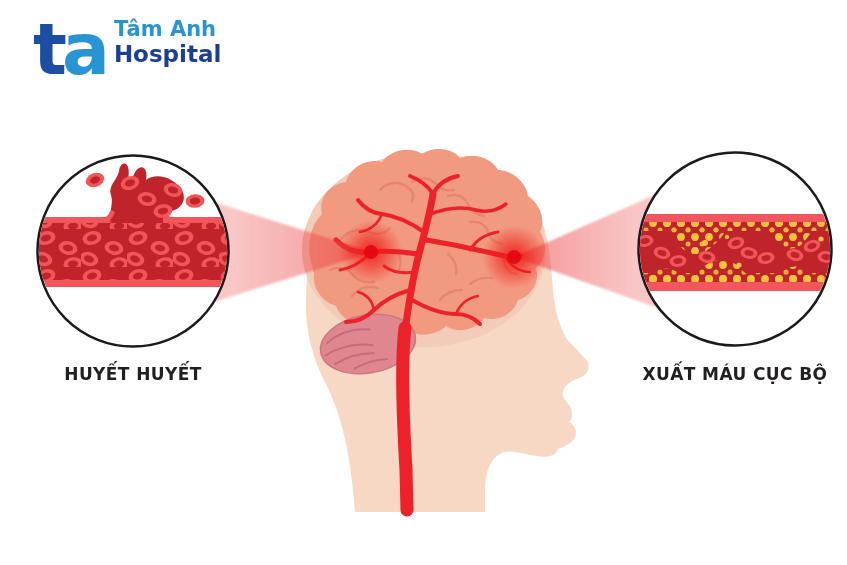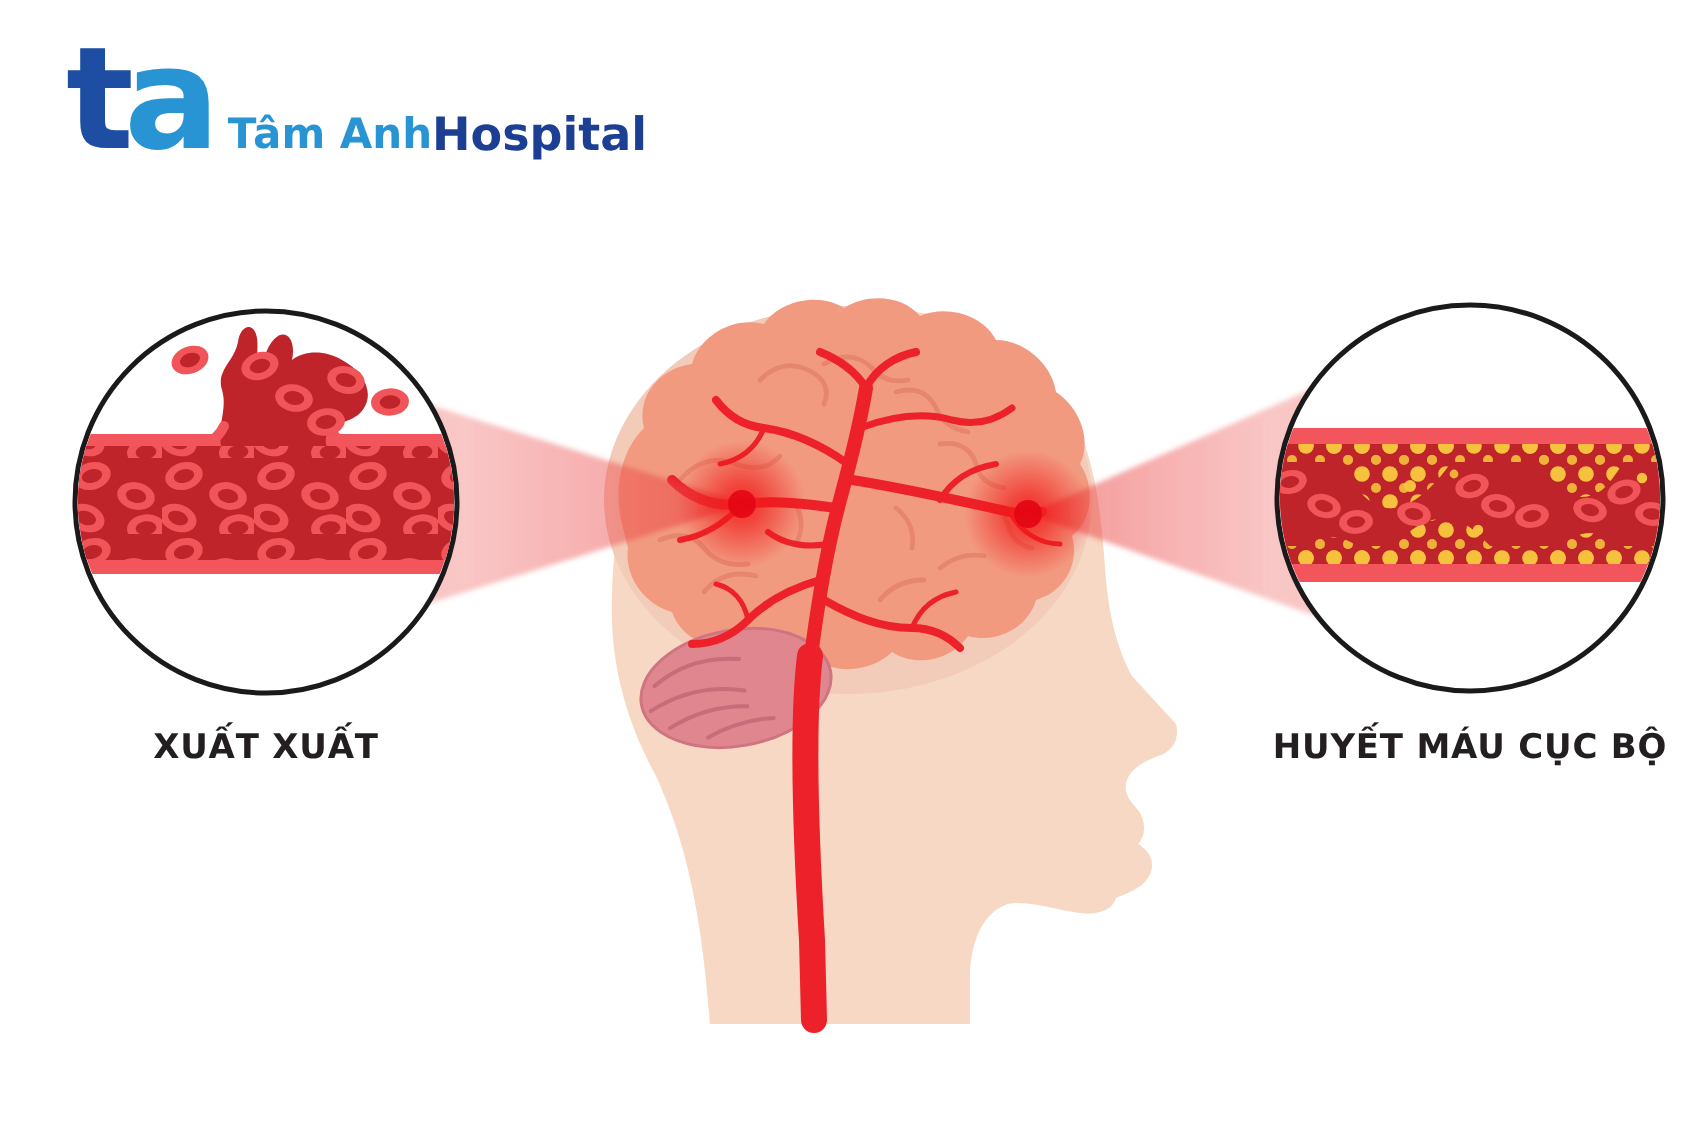--- a/index.html
+++ b/index.html
@@ -1,24 +1,24 @@
 <!DOCTYPE html>
 <html><head>
 <meta charset="utf-8">
 <style>
   html,body{margin:0;padding:0;background:#ffffff;}
   .canvas{position:relative;width:847px;height:565px;background:#ffffff;overflow:hidden;
           font-family:"DejaVu Sans","Liberation Sans",sans-serif;}
   .main-art{position:absolute;left:0;top:0;}
   
-  .logo{position:absolute;left:33px;top:18px;display:flex;align-items:flex-end;gap:9px;}
+  .logo{position:absolute;left:33px;top:18px;display:flex;align-items:flex-start;gap:9px;}
   .logo-mark{font-size:71px;font-weight:800;letter-spacing:-5px;line-height:0.9;}
   .logo-mark .t{color:#1d4ea3;}
   .logo-mark .a{color:#2994d4;}
-  .logo-name{display:flex;flex-direction:row;justify-content:center;}
+  .logo-name{display:flex;flex-direction:column;justify-content:center;}
   .logo-name .l1{font-size:21px;font-weight:bold;color:#2994d4;line-height:1.12;}
   .logo-name .l2{font-size:23px;font-weight:bold;color:#1c3f94;line-height:1.12;}
   
   .inset{position:absolute;}
   .inset-left{left:35px;top:153px;}
   .inset-right{left:635px;top:149px;}
   .inset-label{position:absolute;text-align:center;font-size:17px;font-weight:bold;
                color:#231f20;letter-spacing:0.4px;}
   .label-left{left:35px;width:196px;top:364px;}
   .label-right{left:627px;width:216px;top:364px;}
@@ -248,22 +248,22 @@
         <use href="#rcellS" transform="translate(101,94) rotate(-16)"></use>
         <use href="#rcellS" transform="translate(114,104) rotate(8)"></use>
         <use href="#rcellS" transform="translate(131,109) rotate(-10)"></use>
         <use href="#rcellS" transform="translate(160,106) rotate(14)"></use>
         <use href="#rcellS" transform="translate(177,97) rotate(-18)"></use>
         <use href="#rcellS" transform="translate(191,108) rotate(6)"></use>
       </g>
     </g>
   </svg>
 
-  <div class="inset-label label-left">XUẤT XUẤT</div>
-  <div class="inset-label label-right">HUYẾT MÁU CỤC BỘ</div>
+  <div class="inset-label label-left">HUYẾT HUYẾT</div>
+  <div class="inset-label label-right">XUẤT MÁU CỤC BỘ</div>
 
   <div class="logo">
     <div class="logo-mark"><span class="t">t</span><span class="a">a</span></div>
     <div class="logo-name">
       <span class="l1">Tâm Anh</span>
       <span class="l2">Hospital</span>
     </div>
   </div>
 
 </div>

